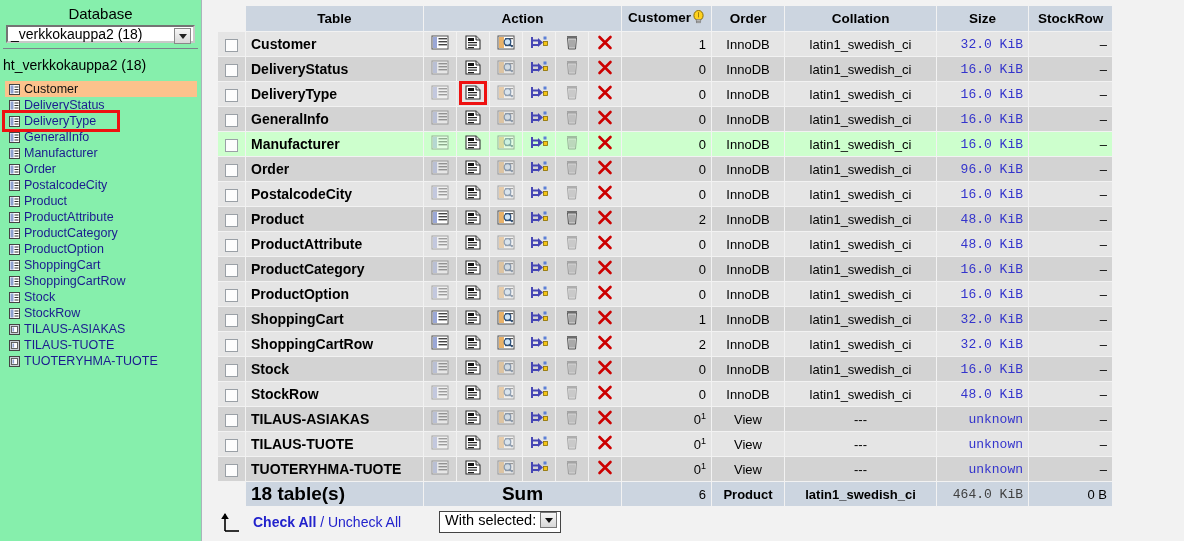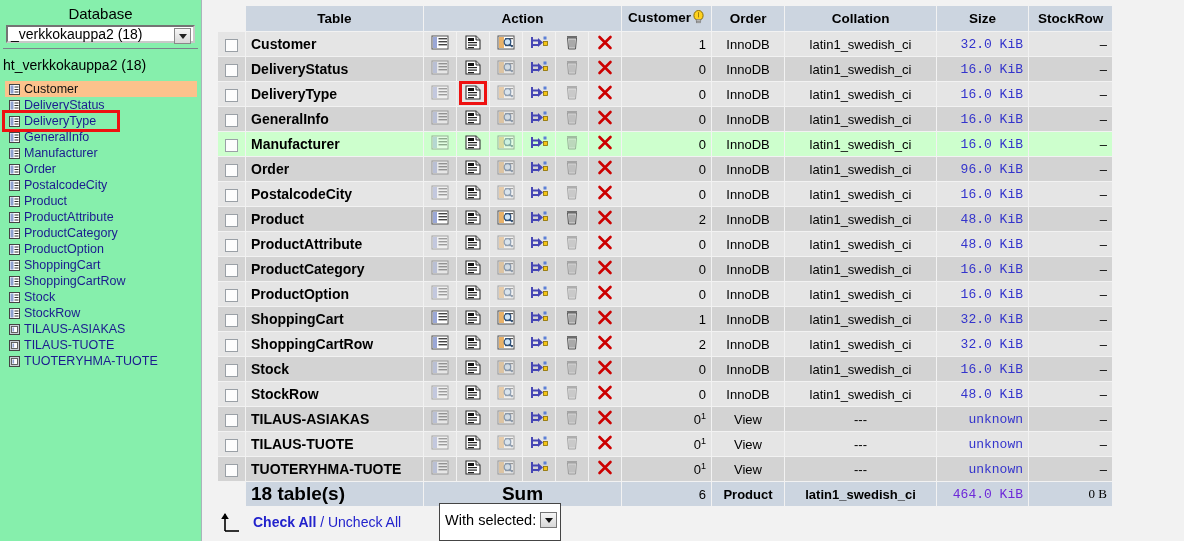--- a/index.html
+++ b/index.html
@@ -142,39 +142,39 @@
   }
 
   
   tr.sum td {
     background: #ccd5e0;
     font-weight: bold;
     height: 25px;
   }
   tr.sum td.sumname { text-align: left; font-size: 19px; }
   tr.sum td.sumact  { text-align: center; font-size: 19px; }
-  tr.sum td.size    { color: #6d28d9; font-weight: normal; }
-  tr.sum td.over    { font-family: Liberation Serif, serif; font-weight: normal; }
+  tr.sum td.size    { color: #404040; font-weight: normal; }
+  tr.sum td.over    { font-family: Liberation Sans, sans-serif; font-weight: normal; }
 
   
   .footer {
     margin-left: 15px;
     margin-top: 3px;
     display: flex;
     align-items: center;
     height: 24px;
   }
   .arrow-ico { width: 30px; flex: 0 0 30px; }
   .chk-links { font-size: 14px; color: #2222cc; white-space: nowrap; padding-left: 6px; }
   .chk-links .sep { color: #2222cc; }
   .with-sel {
     margin-left: 38px;
     border: 1px solid #444;
     background: #fff;
-    height: 38px;
+    height: 22px;
     display: flex; align-items: center;
     padding: 0 3px 4px 5px;
     font-size: 14.5px;
   }
   .with-sel .dd {
     width: 17px; height: 16px; margin-left: 4px;
     background: linear-gradient(#f6f6f6,#d8d8d8);
     border: 1px solid #777;
     display: flex; align-items: center; justify-content: center;
   }

